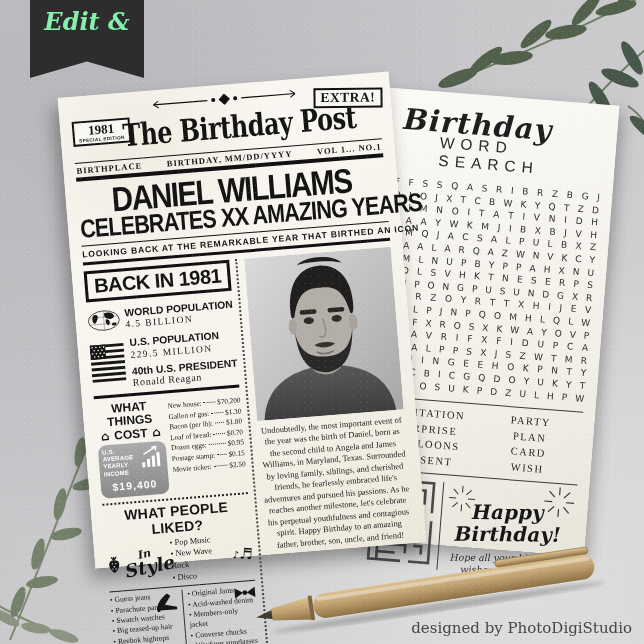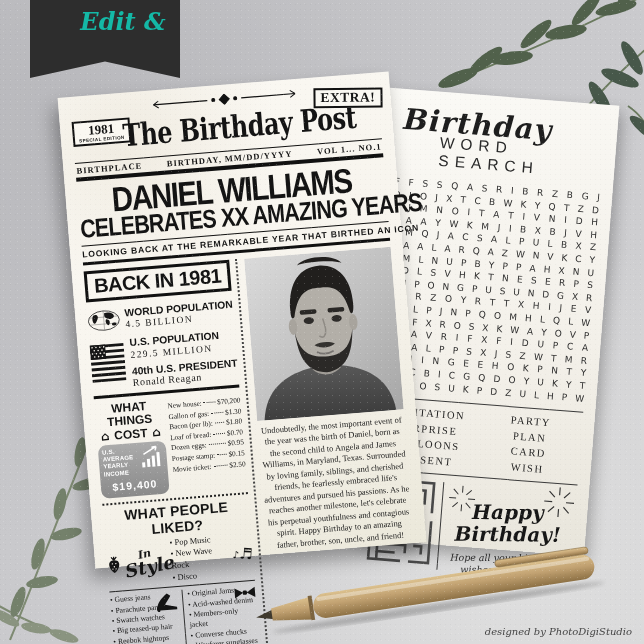--- a/index.html
+++ b/index.html
@@ -20,24 +20,23 @@
     background-image:
       radial-gradient(rgba(255,255,255,.35) .5px, transparent .9px),
       radial-gradient(rgba(0,0,0,.07) .5px, transparent .9px);
     background-size:7px 7px, 5px 5px;
     background-position:0 0, 3px 2px;
   }
 
   
   .badge {
     position:absolute; left:30px; top:0; width:114px; height:78px; z-index:9;
-    background:#2d2d2d; color:#14b8a6; text-align:center;
+    background:#2d2d2d; color:#86efac; text-align:center;
     clip-path:polygon(0 0,100% 0,100% 100%,50% 79%,0 100%);
     filter:drop-shadow(0 3px 4px rgba(0,0,0,.35));
-    padding-left:36px;
   }
   .badge-script { font-family:"DejaVu Serif", serif; font-style:italic; font-weight:bold; font-size:24px; padding-top:7px; }
   .badge-print  { font-size:19px; font-weight:bold; letter-spacing:2.5px; margin-top:-1px; }
 
   
   .plant-tr   { position:absolute; right:-10px; top:-14px; width:266px; height:176px; z-index:1; }
   .plant-left { position:absolute; left:-16px; top:386px; width:152px; height:258px; z-index:1; }
 
   
   .ws-card {
@@ -129,21 +128,21 @@
   .np-list.right { padding-left:5px; }
   .np-list .corner-icon { position:absolute; right:2px; top:0; }
   .np-list.right .corner-icon { right:0; top:2px; }
 
   .np-photo { width:100%; height:163px; display:block; }
   .np-article { margin-top:5px; font-family:"Liberation Serif",serif; font-size:8.45px; line-height:11.45px; text-align:center; color:#1b1b1b; }
 
   
   .pen { position:absolute; left:246px; top:566px; width:360px; height:48px; z-index:4; transform:rotate(-8.5deg); }
 
-  .credit { position:absolute; right:12px; bottom:7px; z-index:9; font-family:"DejaVu Serif",serif; font-style:italic; font-size:10px; color:#454545;text-align:center; }
+  .credit { position:absolute; right:12px; bottom:7px; z-index:9; font-family:"DejaVu Serif",serif; font-size:15px; color:#454545;text-align:center; }
 </style>
 </head>
 <body>
 
 <div class="stage">
 
   <svg class="plant-tr" viewBox="0 0 266 176">
     <g stroke="#6a7a5e" stroke-width="1.8" fill="none">
       <path d="M262,6 C210,34 140,66 52,100"></path>
       <path d="M264,58 C230,86 196,122 158,168"></path>

